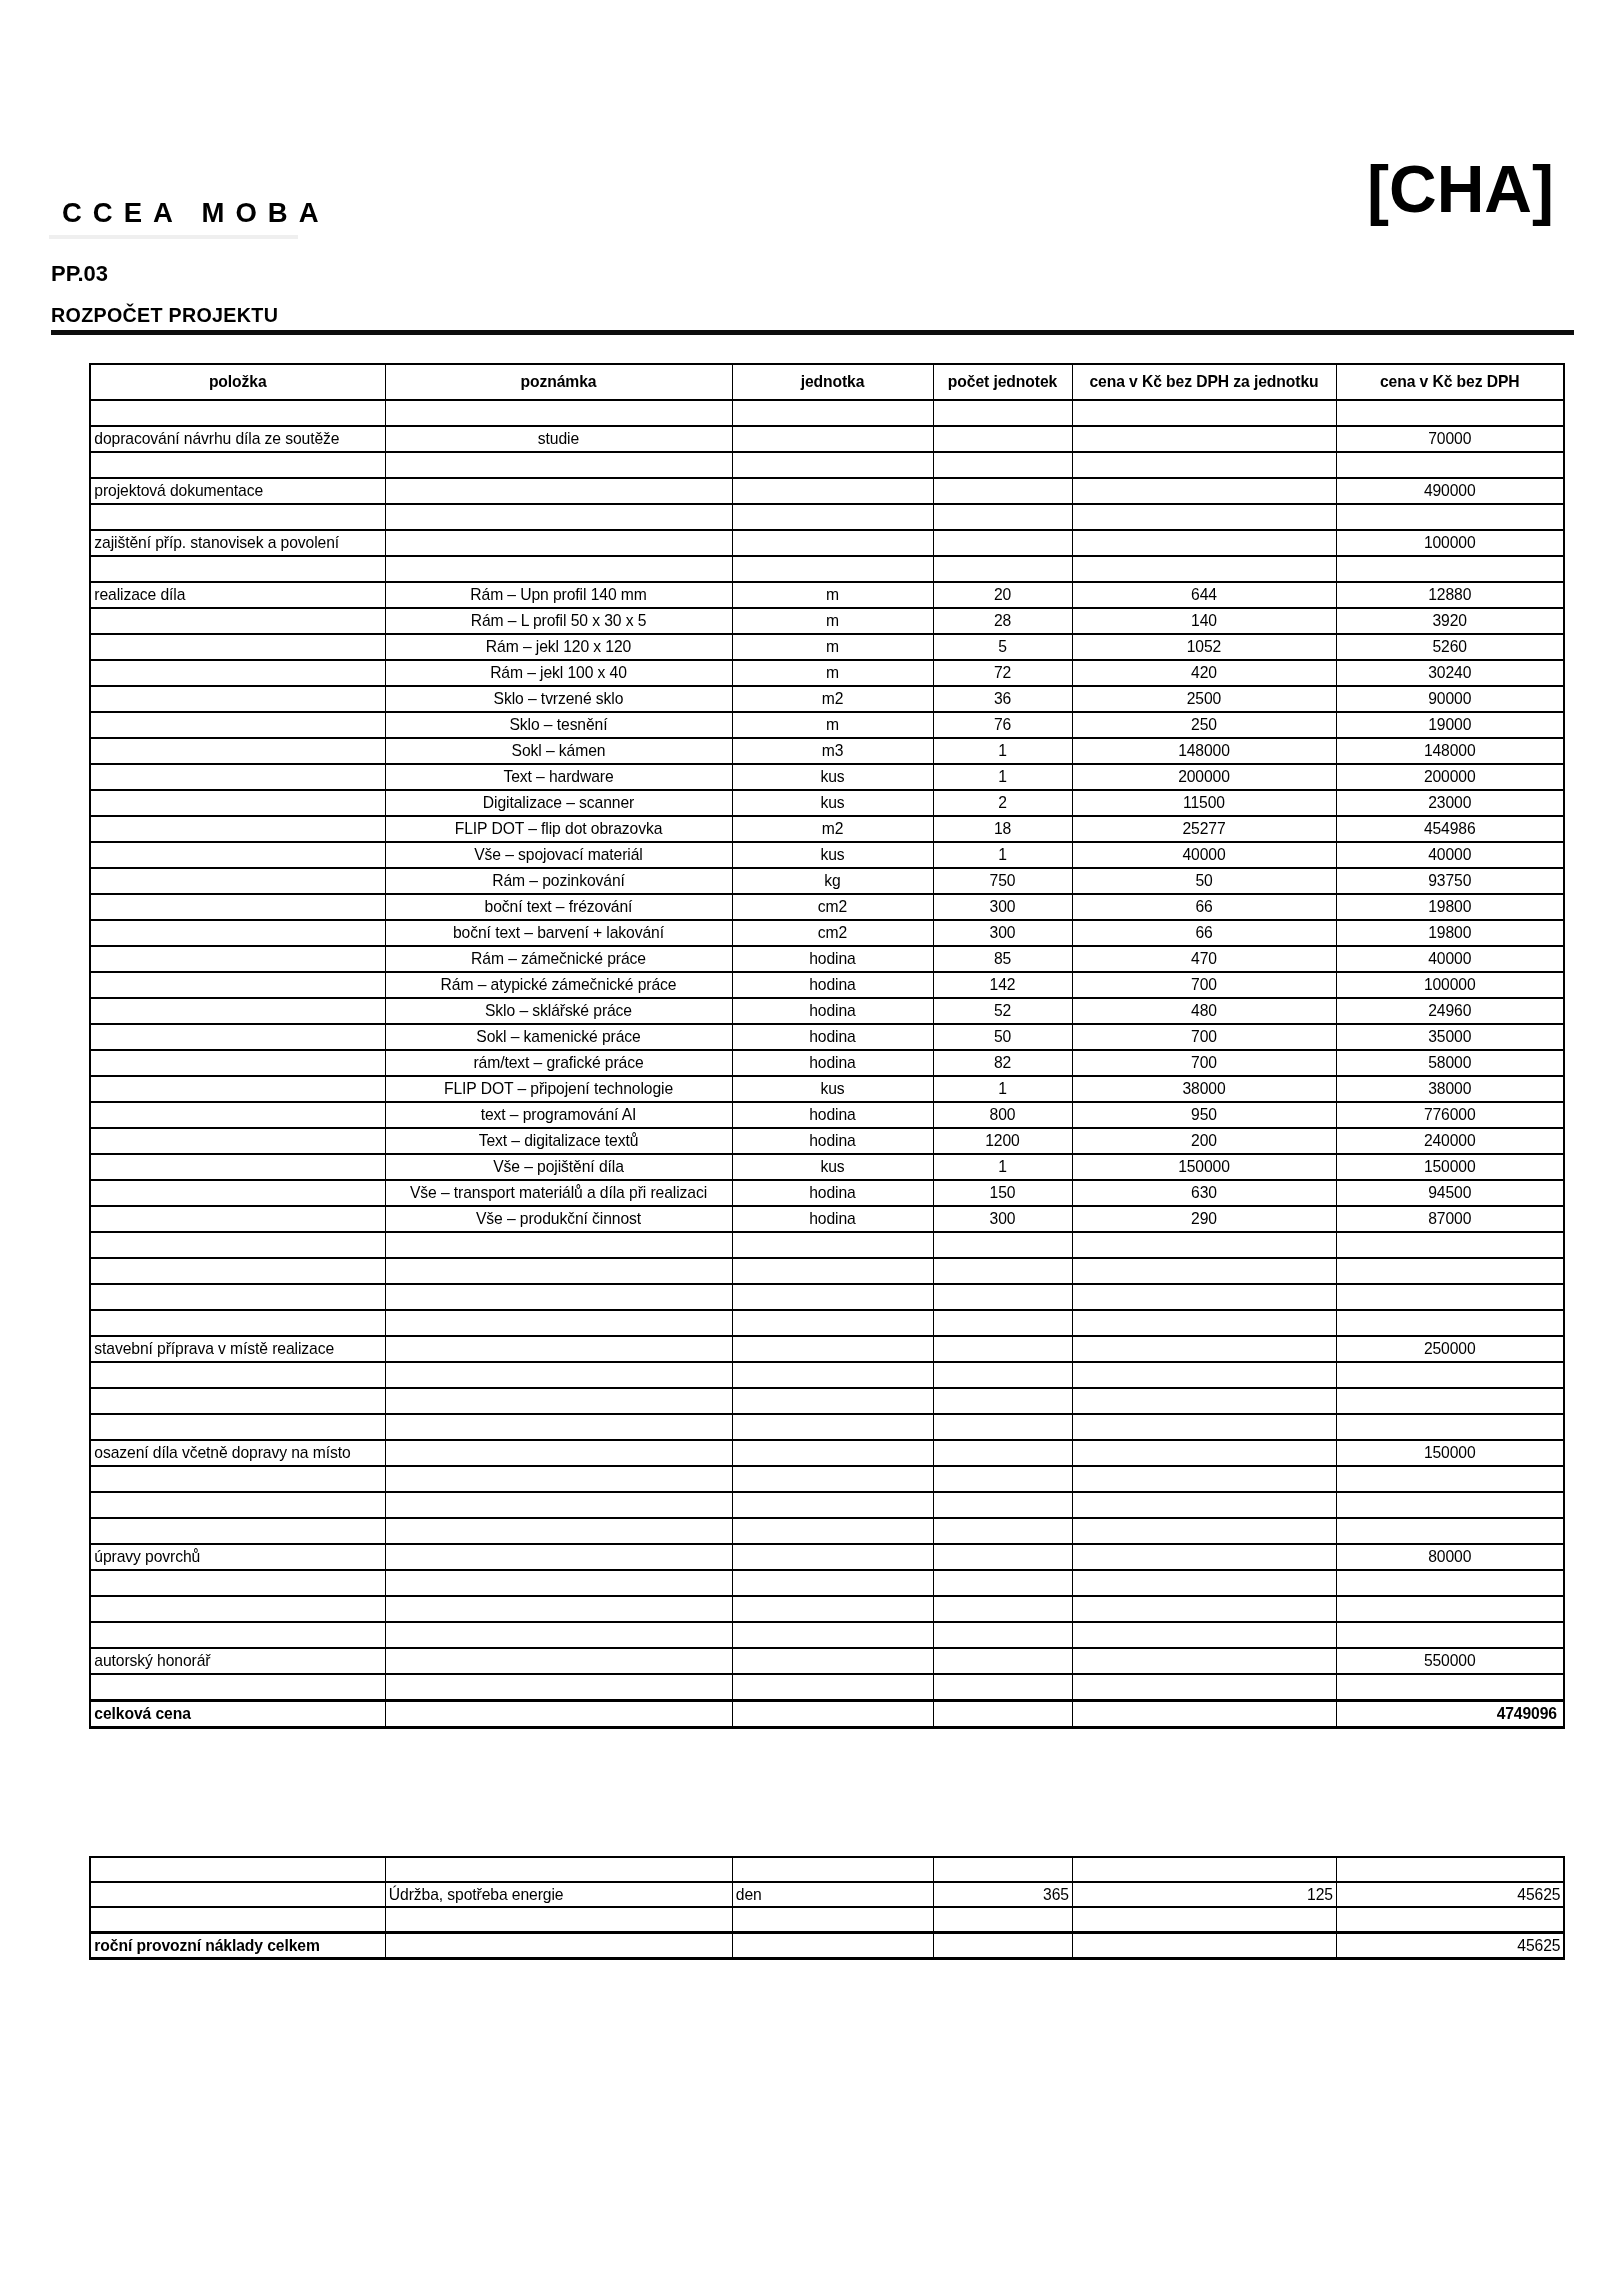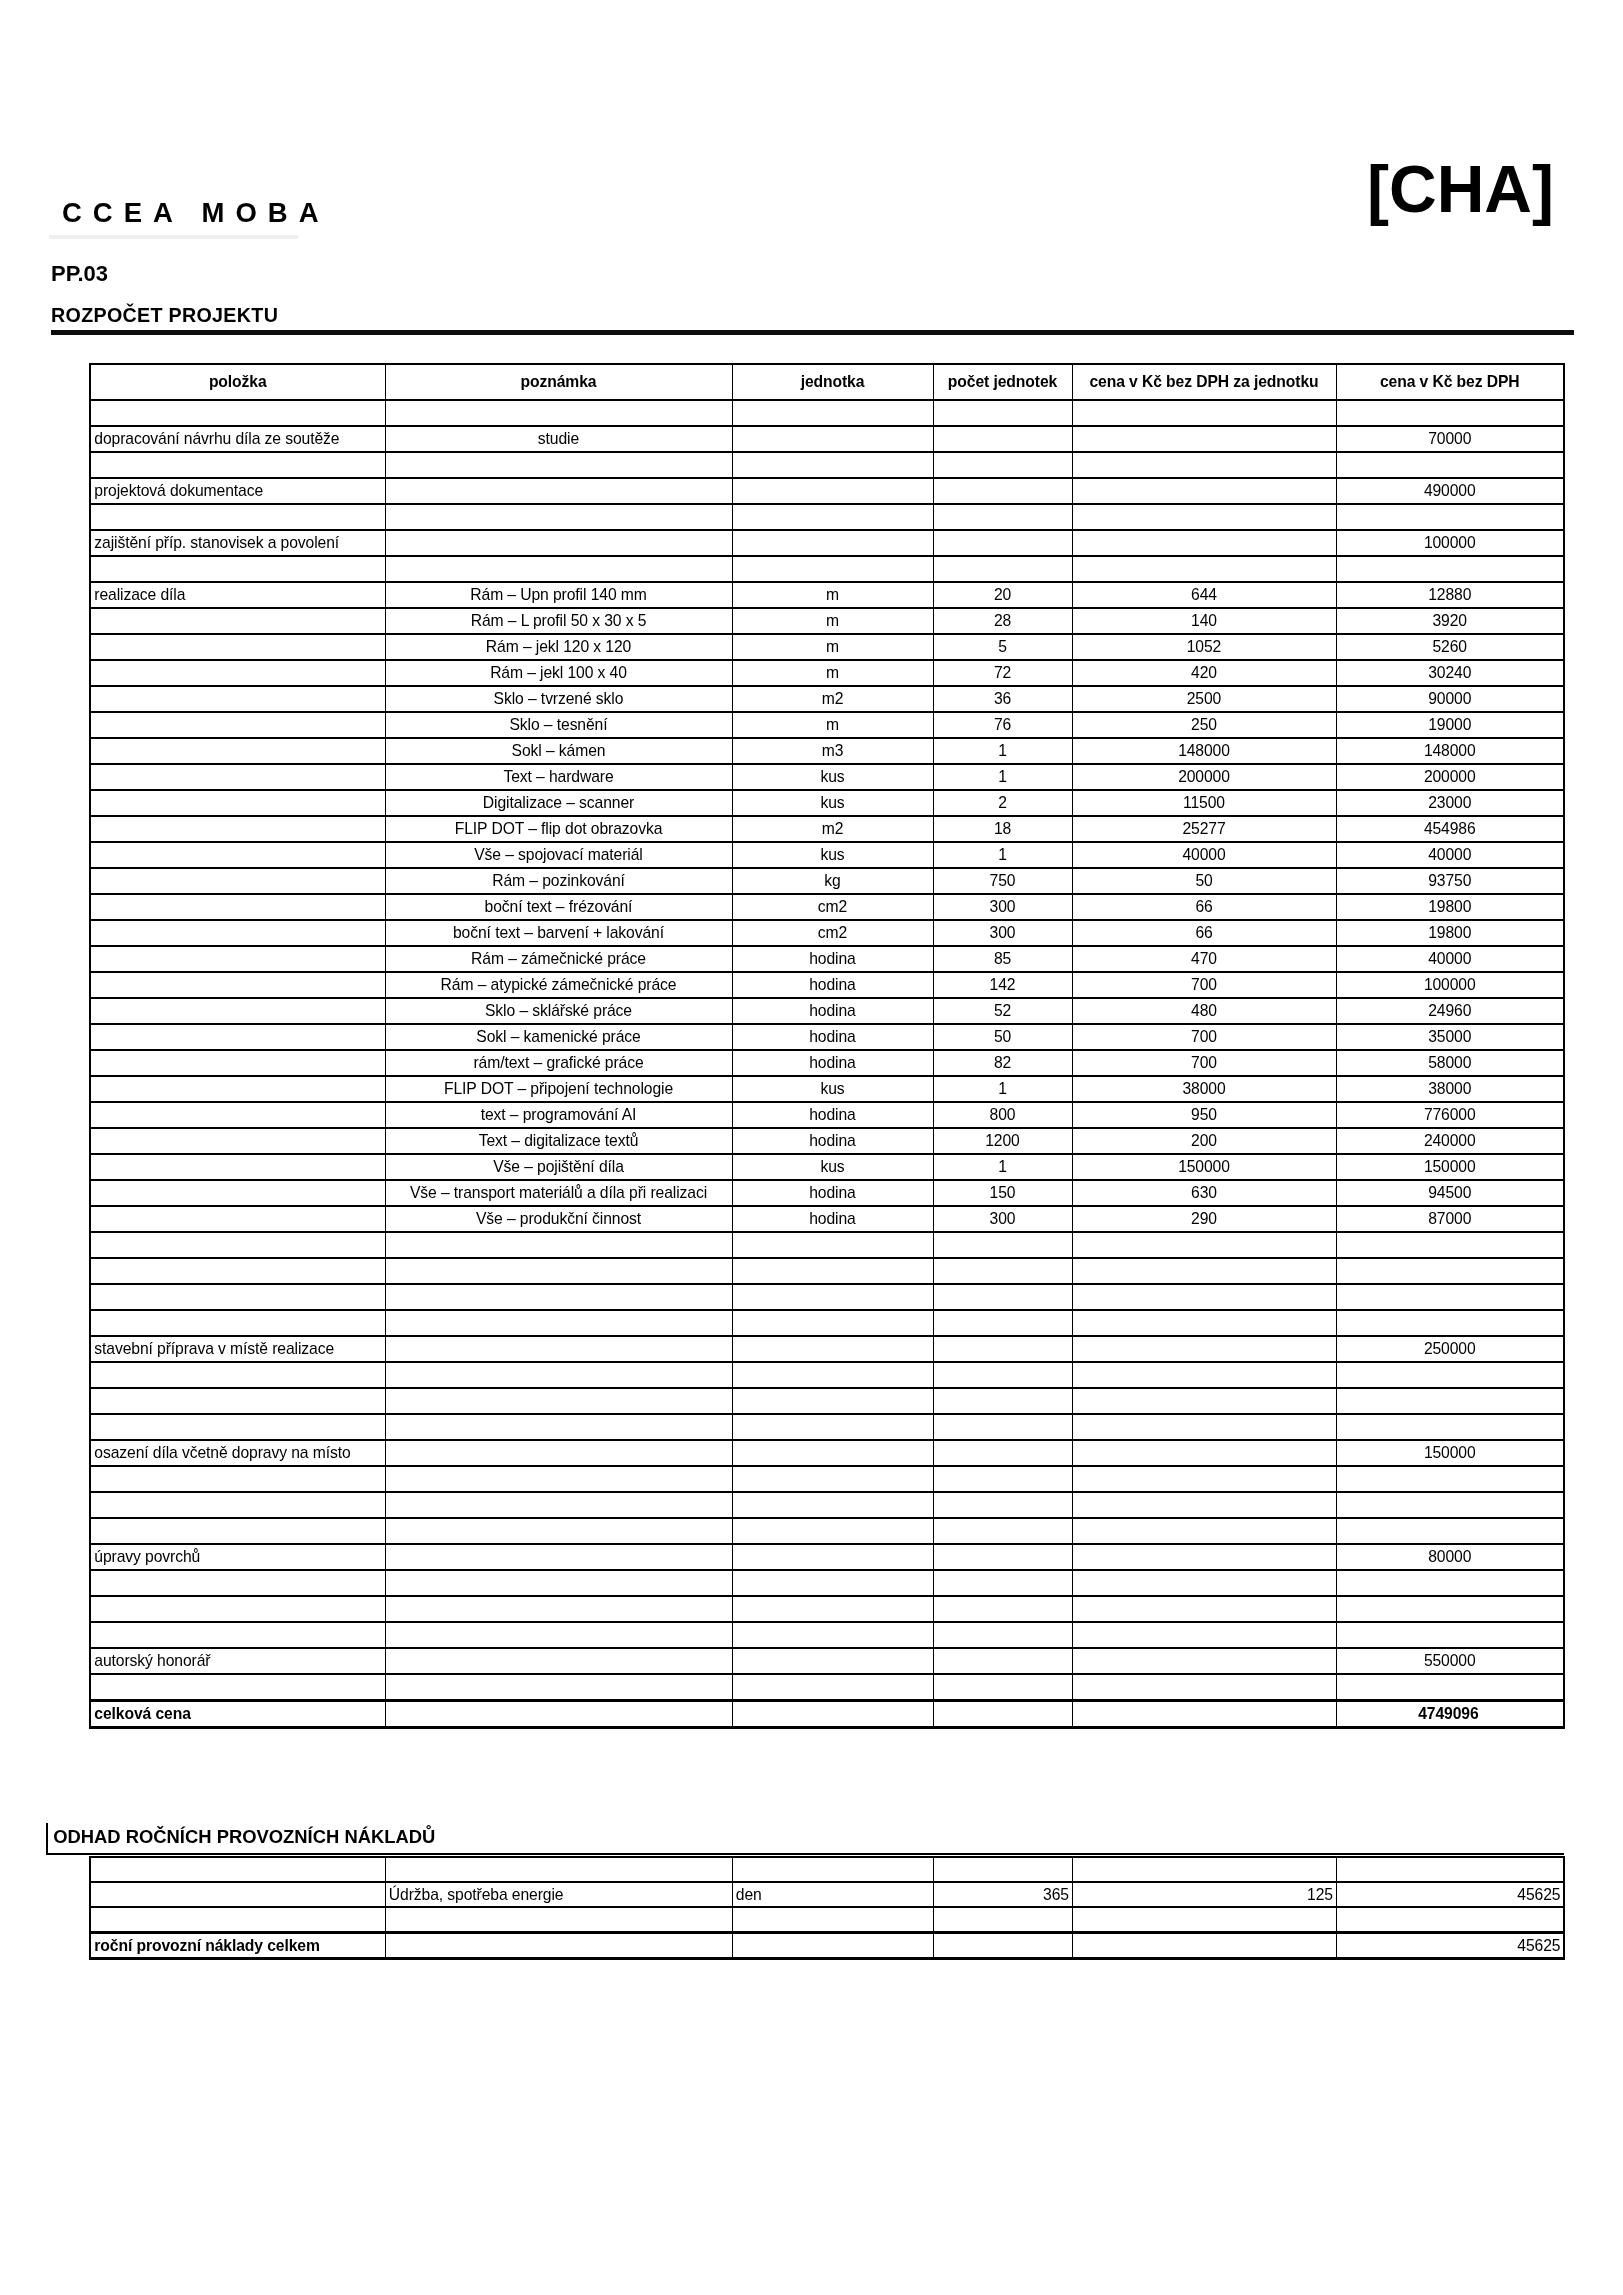--- a/index.html
+++ b/index.html
@@ -37,21 +37,21 @@
   .main-table col:nth-child(1){ width:295px; }
   .main-table col:nth-child(2){ width:347px; }
   .main-table col:nth-child(3){ width:201px; }
   .main-table col:nth-child(4){ width:139px; }
   .main-table col:nth-child(5){ width:264px; }
   .main-table col:nth-child(6){ width:228px; }
   .main-table th { height:34px; font-weight:700; text-align:center; }
   .main-table td { height:24px; line-height:24px; text-align:center; }
   .main-table td.c0 { text-align:left; }
   .main-table tr.total td { border-top:3.9px solid #000; border-bottom:3.9px solid #000; font-weight:700; }
-  .main-table tr.total td.c5 { padding-right:6px; }
+  .main-table tr.total td.c5 { text-align:right; padding-right:6px; }
 
   .ops-heading {
     position:absolute; left:46px; top:1823px; width:1516px; height:30px;
     border-left:2px solid #000; border-bottom:2.6px solid #000;
   }
   .ops-heading span {
     display:inline-block; padding-left:5.2px; font-size:18.4px; font-weight:700; line-height:27.5px; letter-spacing:0px;
   }
   .ops-table { position:absolute; left:89px; top:1856px; width:1474px; border:2px solid #000; }
   .ops-table col:nth-child(1){ width:295px; }
@@ -502,23 +502,20 @@
           <td class="c0">celková cena</td>
           <td class="c1"></td>
           <td class="c2"></td>
           <td class="c3"></td>
           <td class="c4"></td>
           <td class="c5">4749096</td>
         </tr>
       </tbody>
   </table>
 
-  <div class="ops-heading">
-    <span>ODHAD ROČNÍCH PROVOZNÍCH NÁKLADŮ</span>
-  </div>
 
   <table class="ops-table">
     <colgroup>
         <col>
         <col>
         <col>
         <col>
         <col>
         <col>
       </colgroup>

